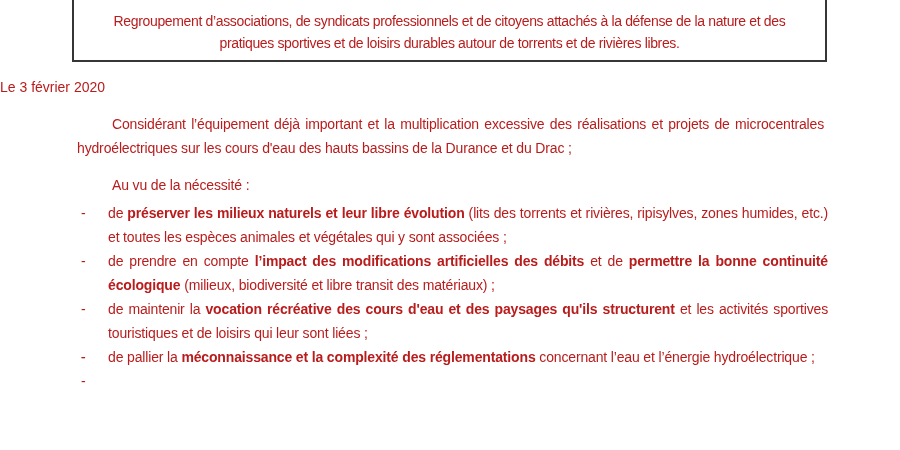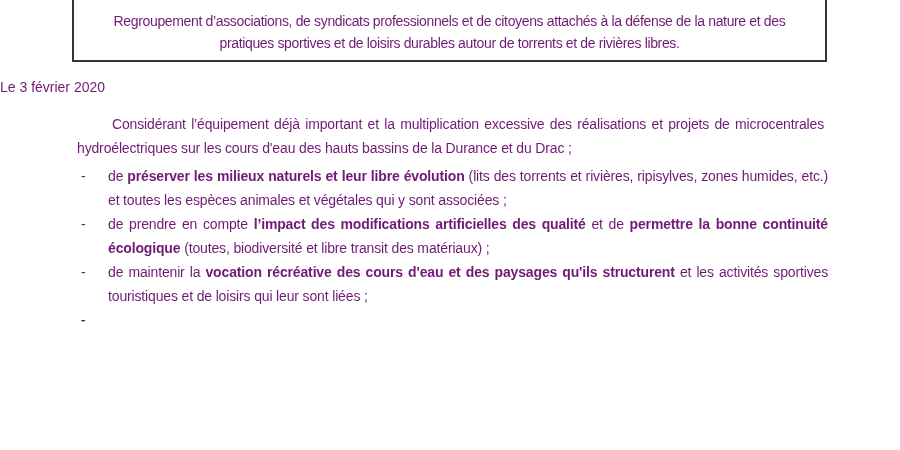--- a/index.html
+++ b/index.html
@@ -7,21 +7,21 @@
     padding: 0;
     background: #ffffff;
   }
   .page {
     position: relative;
     width: 900px;
     height: 450px;
     overflow: hidden;
     background: #ffffff;
     font-family: "Liberation Sans", sans-serif;
-    color: #701a75;
+    color: #b91c1c;
   }
   .header-box {
     margin-left: 72px;
     width: 755px;
     height: 62px;
     box-sizing: border-box;
     border: 2px solid #363636;
     border-top: none;
     display: flex;
     flex-direction: column;
@@ -81,39 +81,41 @@
 
   <div class="header-box">
     <div class="header-line">Regroupement d’associations, de syndicats professionnels et de citoyens attachés à la défense de la nature et des</div>
     <div class="header-line">pratiques sportives et de loisirs durables autour de torrents et de rivières libres.</div>
   </div>
 
   <div class="date-line">Le 3 février 2020</div>
 
   <div class="content">
     <p class="para para-considerant">Considérant l’équipement déjà important et la multiplication excessive des réalisations et projets de microcentrales hydroélectriques sur les cours d'eau des hauts bassins de la Durance et du Drac ;</p>
+    <p class="para para-intro">Au vu de la nécessité :</p>
 
     <ul class="necessity-list">
       <li>
         <span class="dash-marker">-</span>
         <span class="li-text"><span>de </span><span class="bold">préserver les milieux naturels et leur libre évolution</span><span> (lits des torrents et rivières, ripisylves, zones humides, etc.) et toutes les espèces animales et végétales qui y sont associées ;</span></span>
       </li>
       <li>
         <span class="dash-marker">-</span>
-        <span class="li-text"><span>de prendre en compte </span><span class="bold">l’impact des modifications artificielles des qualité</span><span> et de </span><span class="bold">permettre la bonne continuité écologique</span><span> (toutes, biodiversité et libre transit des matériaux) ;</span></span>
+        <span class="li-text"><span>de prendre en compte </span><span class="bold">l’impact des modifications artificielles des débits</span><span> et de </span><span class="bold">permettre la bonne continuité écologique</span><span> (milieux, biodiversité et libre transit des matériaux) ;</span></span>
       </li>
       <li>
         <span class="dash-marker">-</span>
         <span class="li-text"><span>de maintenir la </span><span class="bold">vocation récréative des cours d'eau et des paysages qu'ils structurent</span><span> et les activités sportives touristiques et de loisirs qui leur sont liées ;</span></span>
       </li>
       <li>
         <span class="dash-marker">-</span>
       </li>
       <li>
         <span class="dash-marker">-</span>
+        <span class="li-text"><span>de pallier la </span><span class="bold">méconnaissance et la complexité des réglementations</span><span> concernant l’eau et l’énergie hydroélectrique ;</span></span>
       </li>
       <li>
         <span class="dash-marker">-</span>
       </li>
     </ul>
   </div>
 
 </div>
 
 </body></html>

